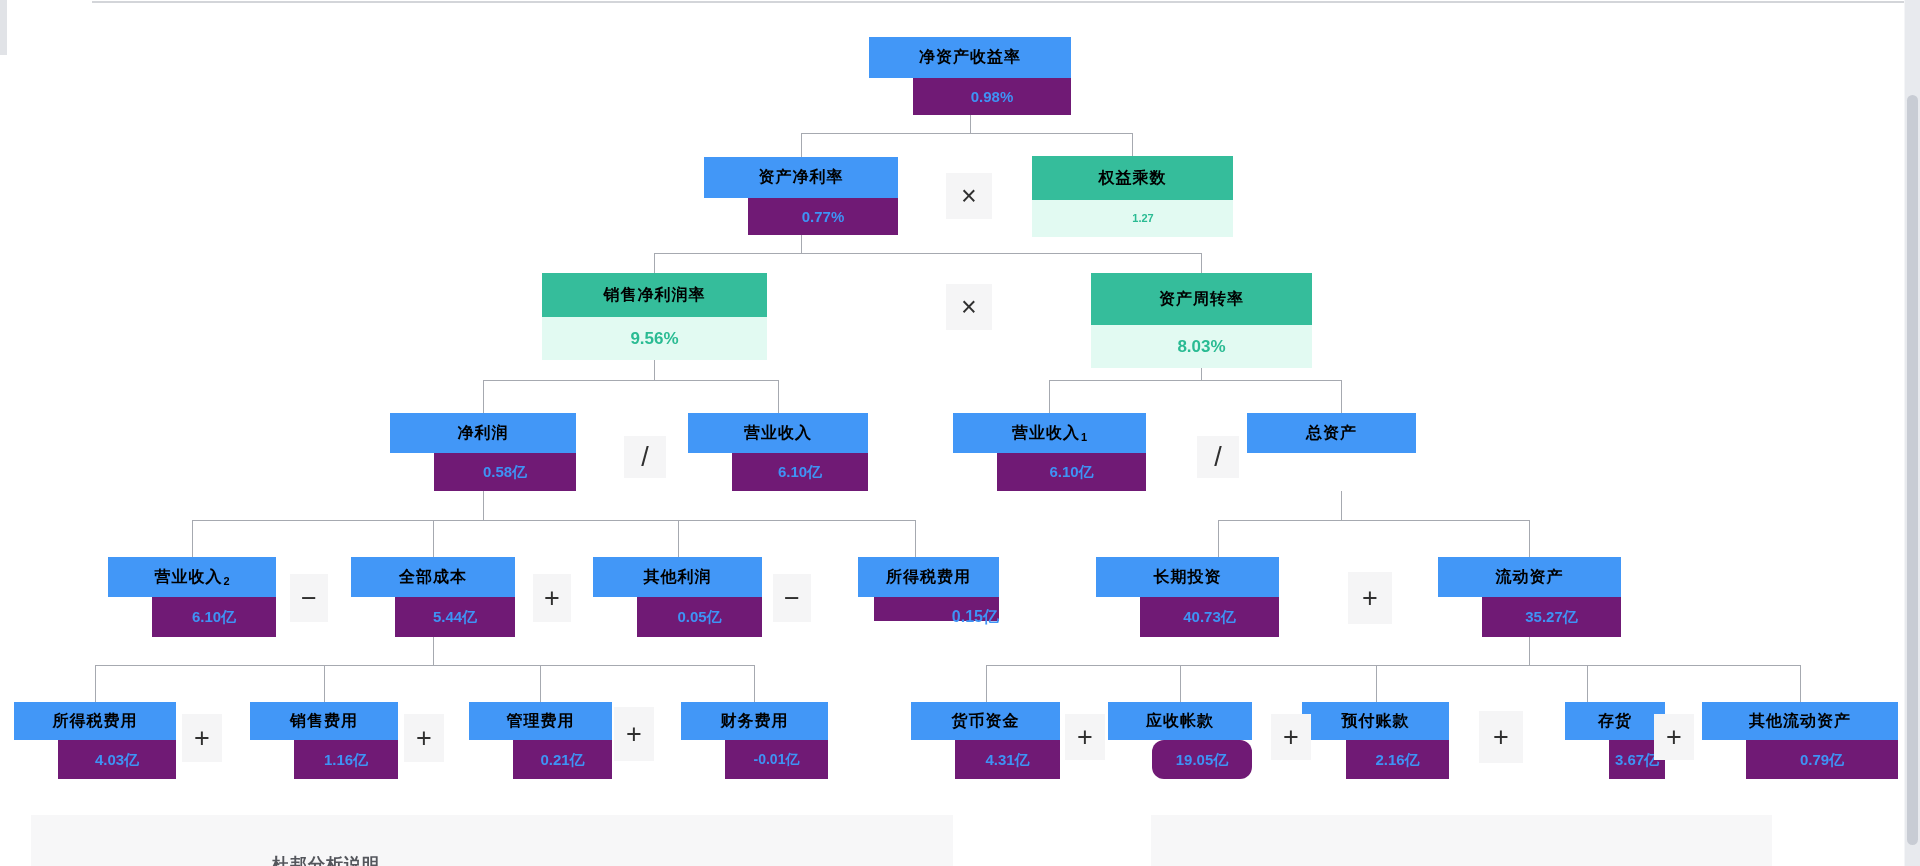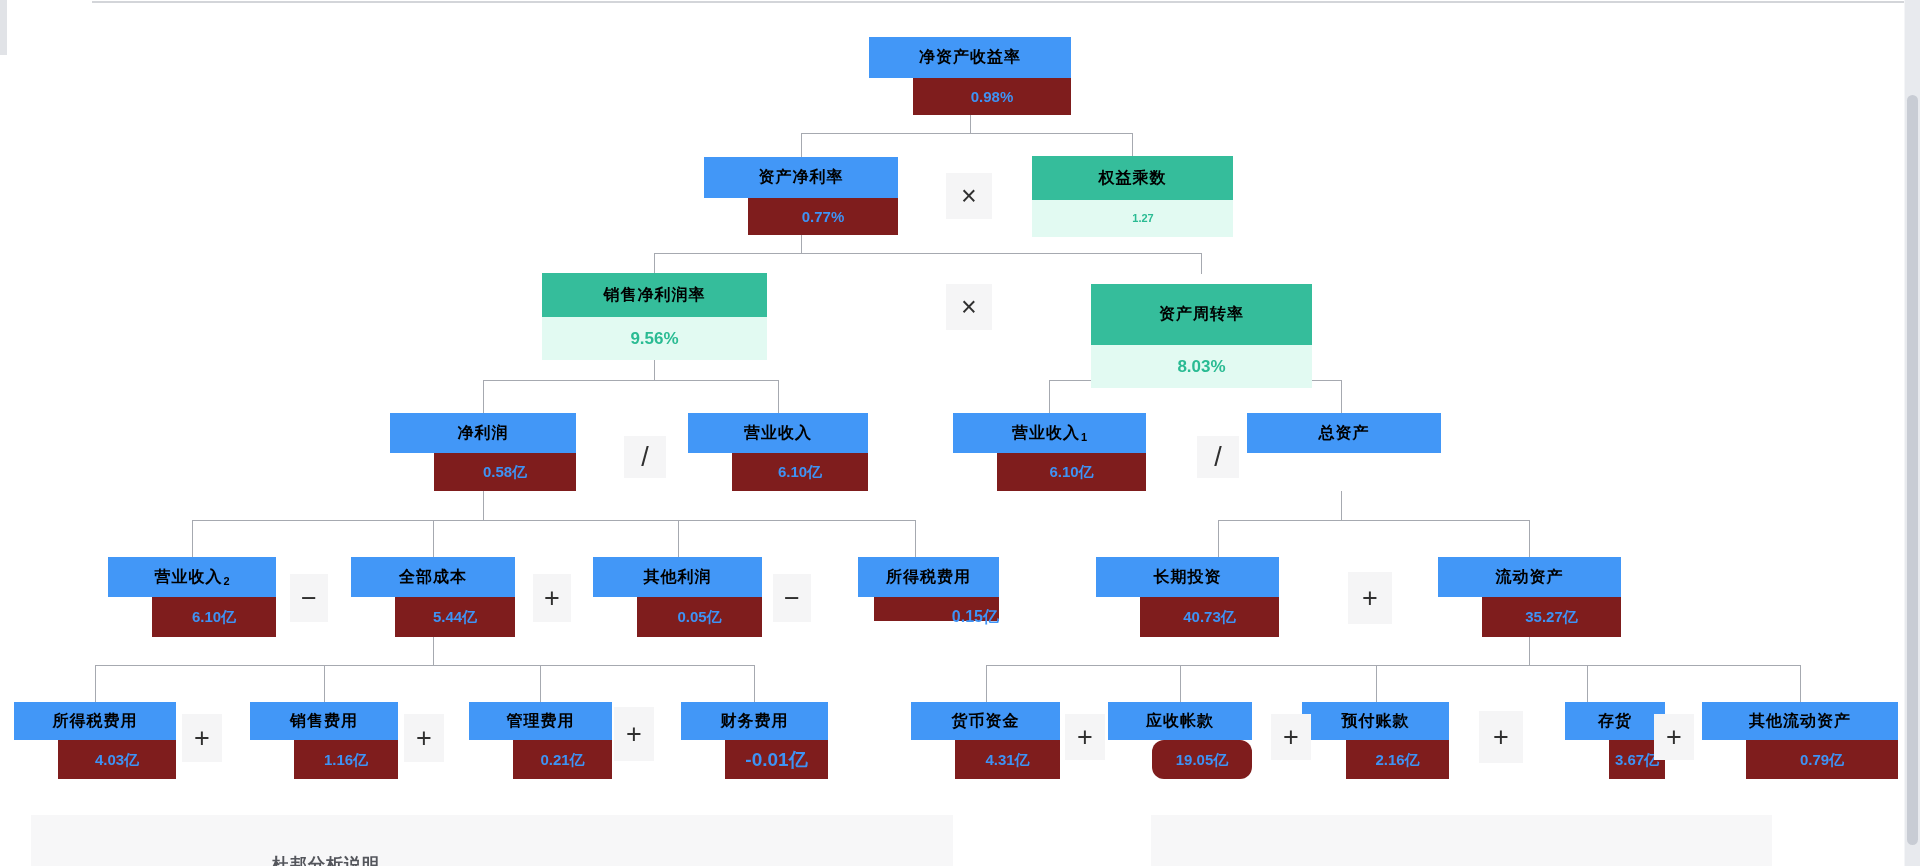--- a/index.html
+++ b/index.html
@@ -12,21 +12,21 @@
   .node{position:absolute;box-sizing:border-box;}
   .node .node-header{
     display:flex;align-items:center;justify-content:center;
     color:#000000;font-weight:bold;font-size:16px;letter-spacing:1px;white-space:nowrap;
   }
   .node.blue .node-header{background:#4297f7;}
   .node.green .node-header{background:#35bd9b;}
   .node .node-value{
     text-align:center;font-weight:bold;font-size:15px;white-space:nowrap;
   }
-  .node.blue .node-value{background:#7f1d1d;color:#3e93f5;margin-left:44px;}
+  .node.blue .node-value{background:#701a75;color:#3e93f5;margin-left:44px;}
   .node.green .node-value{background:#e2faf2;color:#2abb93;}
   .node .sub{font-size:11px;font-weight:bold;position:relative;top:4px;margin-left:1px;letter-spacing:0;}
   
   .op{
     position:absolute;background:#f5f5f6;color:#303030;text-align:center;
     font-size:27px;font-weight:400;
   }
   
   .cline{position:absolute;background:#a6a9b0;}
   
@@ -105,21 +105,21 @@
         </div>
         <div class="node-value" style="height: 37px; line-height: 37px; font-size: 11px; padding-left: 21px;">1.27</div>
       </div>
       <div class="node green" style="left: 542px; top: 273px; width: 225px;">
         <div class="node-header" style="height: 44px;">
           <span>销售净利润率</span>
         </div>
         <div class="node-value" style="height: 43px; line-height: 43px; font-size: 17px;">9.56%</div>
       </div>
       <div class="node green" style="left: 1091px; top: 273px; width: 221px;">
-        <div class="node-header" style="height: 61px; margin-top: 11px;">
+        <div class="node-header" style="height: 52px;">
           <span>资产周转率</span>
         </div>
         <div class="node-value" style="height: 43px; line-height: 43px; font-size: 17px;">8.03%</div>
       </div>
       <div class="node blue" style="left: 390px; top: 413px; width: 186px;">
         <div class="node-header" style="height: 40px;">
           <span>净利润</span>
         </div>
         <div class="node-value" style="height: 38px; line-height: 38px; font-size: 15px;">0.58亿</div>
       </div>
@@ -129,21 +129,21 @@
         </div>
         <div class="node-value" style="height: 38px; line-height: 38px; font-size: 15px;">6.10亿</div>
       </div>
       <div class="node blue" style="left: 953px; top: 413px; width: 193px;">
         <div class="node-header" style="height: 40px;">
           <span>营业收入</span>
           <span class="sub">1</span>
         </div>
         <div class="node-value" style="height: 38px; line-height: 38px; font-size: 15px;">6.10亿</div>
       </div>
-      <div class="node blue" style="left: 1247px; top: 413px; width: 194px;">
+      <div class="node blue" style="left: 1247px; top: 413px; width: 169px;">
         <div class="node-header" style="height: 40px;">
           <span>总资产</span>
         </div>
       </div>
       <div class="node blue" style="left: 108px; top: 557px; width: 168px;">
         <div class="node-header" style="height: 40px;">
           <span>营业收入</span>
           <span class="sub">2</span>
         </div>
         <div class="node-value" style="height: 40px; line-height: 40px; font-size: 15px;">6.10亿</div>
@@ -193,21 +193,21 @@
       <div class="node blue" style="left: 469px; top: 702px; width: 143px;">
         <div class="node-header" style="height: 38px;">
           <span>管理费用</span>
         </div>
         <div class="node-value" style="height: 39px; line-height: 39px; font-size: 15px;">0.21亿</div>
       </div>
       <div class="node blue" style="left: 681px; top: 702px; width: 147px;">
         <div class="node-header" style="height: 38px;">
           <span>财务费用</span>
         </div>
-        <div class="node-value" style="height: 39px; line-height: 39px; font-size: 19px;">-0.01亿</div>
+        <div class="node-value" style="height: 39px; line-height: 39px; font-size: 14px;">-0.01亿</div>
       </div>
       <div class="node blue" style="left: 911px; top: 702px; width: 149px;">
         <div class="node-header" style="height: 38px;">
           <span>货币资金</span>
         </div>
         <div class="node-value" style="height: 39px; line-height: 39px; font-size: 15px;">4.31亿</div>
       </div>
       <div class="node blue" style="left: 1108px; top: 702px; width: 144px;">
         <div class="node-header" style="height: 38px;">
           <span>应收帐款</span>

